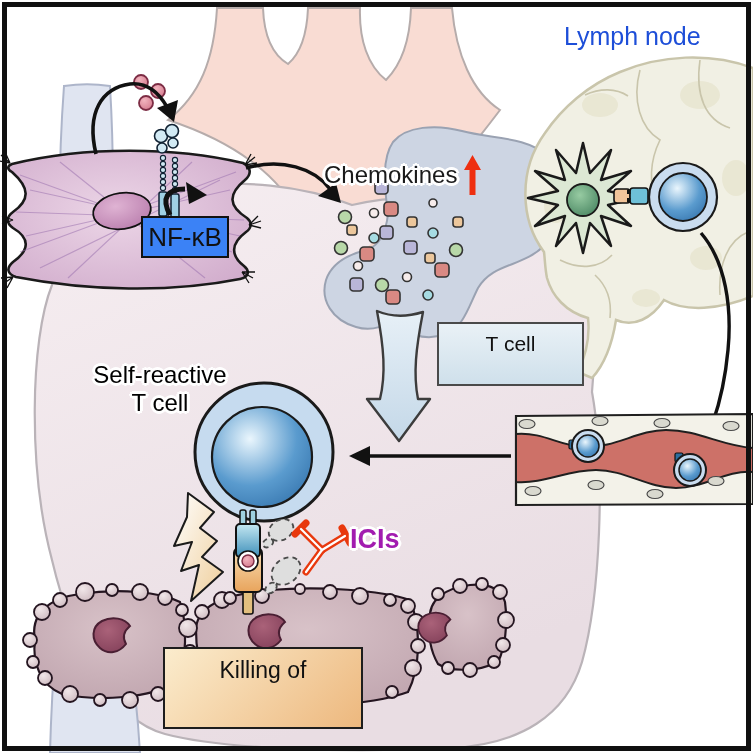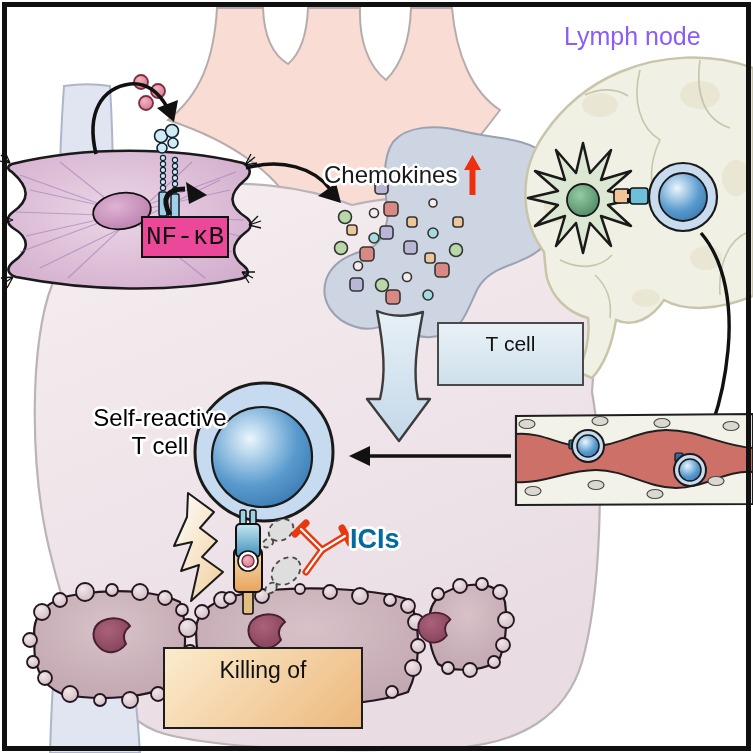--- a/index.html
+++ b/index.html
@@ -1,25 +1,25 @@
 <!DOCTYPE html>
 <html><head>
 <meta charset="utf-8">
 <style>
   html,body{margin:0;padding:0;background:#fff;}
   .canvas{position:relative;width:753px;height:753px;background:#fff;overflow:hidden;
           font-family:"Liberation Sans", sans-serif;}
   .art{position:absolute;left:0;top:0;}
   .frame{position:absolute;inset:2px;border:5px solid #101010;pointer-events:none;z-index:50;}
-  .lbl{position:absolute;color:#8b5cf6;white-space:nowrap;z-index:20;}
+  .lbl{position:absolute;color:#1d4ed8;white-space:nowrap;z-index:20;}
   .halo{text-shadow:-2px -2px 0 #fff,2px -2px 0 #fff,-2px 2px 0 #fff,2px 2px 0 #fff,
         0 -3px 0 #fff,0 3px 0 #fff,-3px 0 0 #fff,3px 0 0 #fff;}
   .box{position:absolute;box-sizing:border-box;text-align:center;color:#111;z-index:20;}
-  .box-nfkb{left:141px;top:216px;width:88px;height:42px;background:#ec4899;border:2.5px solid #111;
-            font-size:26px;line-height:38px;font-family:Liberation Mono, monospace;}
+  .box-nfkb{left:141px;top:216px;width:88px;height:42px;background:#3b82f6;border:2.5px solid #111;
+            font-size:26px;line-height:38px;}
   .box-recruit{left:437px;top:322px;width:147px;height:64px;border:2px solid #4a4a4a;
             background:linear-gradient(180deg,#e9f1f6,#cfe0eb);font-size:21px;line-height:1.25;
             padding-top:7px;}
   .box-kill{left:163px;top:647px;width:200px;height:82px;border:2.5px solid #1d1d1d;
             background:linear-gradient(135deg,#fbeccd,#edb87e);font-size:23px;line-height:1.25;
             padding-top:7px;}
   .box span{display:block;}
   .chemo-wrap{position:absolute;left:324px;top:155px;display:flex;align-items:center;gap:7px;z-index:20;}
   .selfreactive{position:absolute;left:80px;top:361px;width:160px;text-align:center;
             font-size:24px;line-height:1.15;z-index:20;}
@@ -388,24 +388,24 @@
   </svg>
 </div>
 
 <div class="lbl" style="left:564px;top:22px;font-size:25px;">Lymph node</div>
 
 <div class="box box-recruit">
   <span>T cell</span>
 </div>
 
 <div class="selfreactive halo">
-  <span style="display:block;margin-top:43px;">Self-reactive</span>
+  <span style="display:block;">Self-reactive</span>
   <span style="display:block;">T cell</span>
 </div>
 
-<div class="icis halo" style="color:#0369a1;">ICIs</div>
+<div class="icis halo" style="color:#a21caf;">ICIs</div>
 
 <div class="box box-kill">
   <span>Killing of</span>
 </div>
 
 <div class="frame"></div>
 </div>
 
 </body></html>

